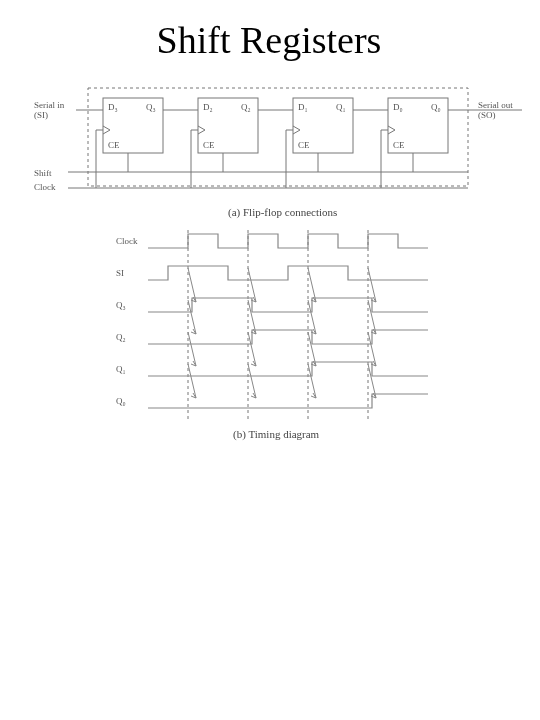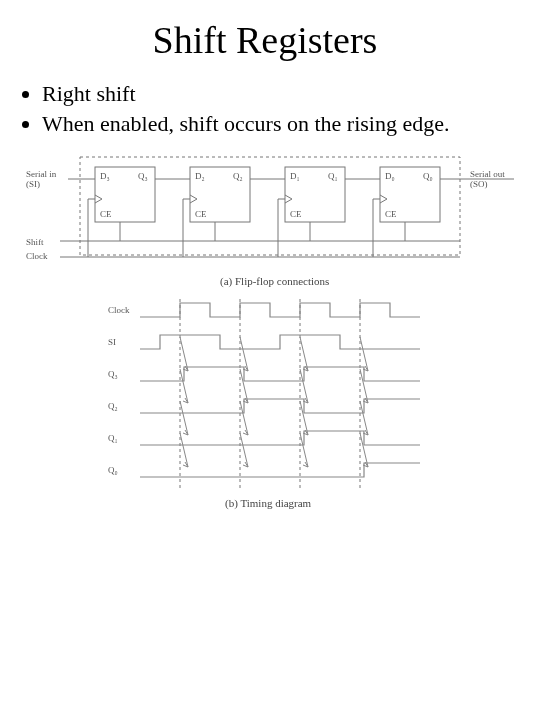--- a/index.html
+++ b/index.html
@@ -6,21 +6,21 @@
     margin: 0;
     padding: 0;
     width: 540px;
     height: 720px;
     background: #fff;
     font-family: "Times New Roman", Times, serif;
     color: #000;
     overflow: hidden;
   }
   .slide {
-    padding: 10px 30px 0 20px;
+    padding: 10px 30px 0 28px;
   }
   .title {
     text-align: center;
     font-size: 38px;
     font-weight: normal;
     margin: 8px 0 18px 0;
   }
   .bullets {
     margin: 0 0 12px 0;
     padding-left: 22px;
@@ -50,24 +50,20 @@
   .box { fill: #fff; stroke: #777; stroke-width: 1; }
   .trace { stroke: #888; stroke-width: 1.2; fill: none; }
   .arrow { stroke: #888; stroke-width: 1; fill: none; }
 </style>
 </head>
 <body>
 
 <div class="slide">
   <h1 class="title">Shift Registers</h1>
 
-  <ul class="bullets">
-    <li>Right shift</li>
-    <li>When enabled, shift occurs on the rising edge.</li>
-  </ul>
 
   <div class="figures">
 
     <svg width="500" height="140">
 
       <rect x="60" y="8" width="380" height="98" class="wire dash"></rect>
 
       <text x="6" y="28" class="port-label"><tspan x="6" dy="0">Serial in</tspan><tspan x="6" dy="10">(SI)</tspan></text>
 
       <text x="450" y="28" class="port-label"><tspan x="450" dy="0">Serial out</tspan><tspan x="450" dy="10">(SO)</tspan></text>

